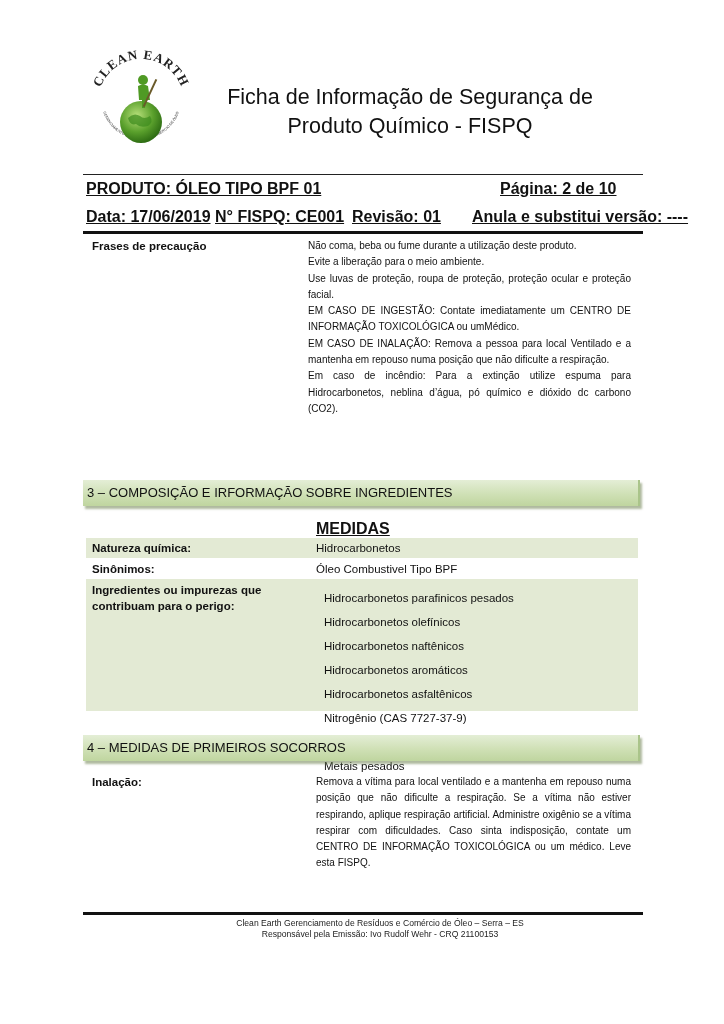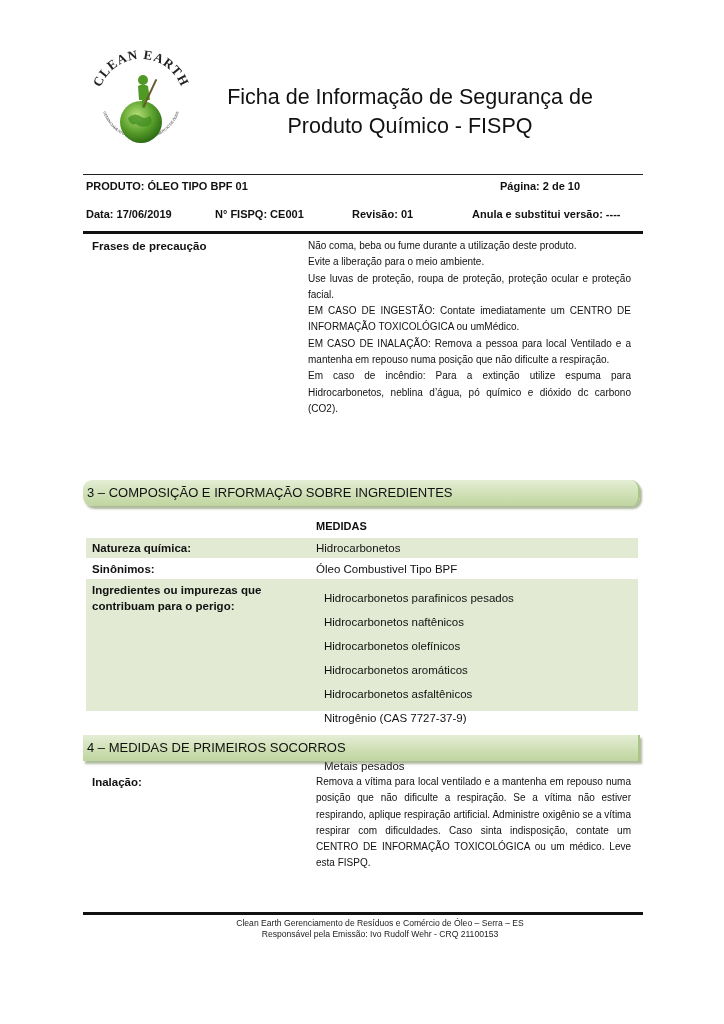--- a/index.html
+++ b/index.html
@@ -15,21 +15,21 @@
     
     .logo { position: absolute; left: 86px; top: 50px; width: 110px; height: 110px; }
     .doc-title {
       position: absolute; left: 205px; top: 83px; width: 410px;
       text-align: center; font-size: 21.5px; line-height: 29px; color: #111;
     }
 
     .rule-thin { position: absolute; left: 83px; width: 560px; height: 1px; background: #222; }
     .rule-thick { position: absolute; left: 83px; width: 560px; height: 3px; background: #111; }
 
-    .meta { position: absolute; font-size: 11px; font-weight: bold; color: #111; white-space: nowrap; }
+    .meta { position: absolute; font-size: 16px; font-weight: bold; color: #111; white-space: nowrap; text-decoration: underline; }
 
     
     .kv-label {
       position: absolute; font-size: 11.5px; font-weight: bold; color: #111; line-height: 16.3px;
     }
     .kv-text {
       position: absolute; font-size: 10px; color: #111; line-height: 16.3px; text-align: justify;
     }
     .kv-text p { margin: 0; }
 
@@ -104,42 +104,42 @@
   <div class="kv-label" style="left:92px; top:238px;">Frases de precaução</div>
   <div class="kv-text" style="left:308px; top:238px; width:323px;">
     <p>Não coma, beba ou fume durante a utilização deste produto.</p>
     <p>Evite a liberação para o meio ambiente.</p>
     <p>Use luvas de proteção, roupa de proteção, proteção ocular e proteção facial.</p>
     <p>EM CASO DE INGESTÃO: Contate imediatamente um CENTRO DE INFORMAÇÃO TOXICOLÓGICA ou umMédico.</p>
     <p>EM CASO DE INALAÇÃO: Remova a pessoa para local Ventilado e a mantenha em repouso numa posição que não dificulte a respiração.</p>
     <p>Em caso de incêndio: Para a extinção utilize espuma para Hidrocarbonetos, neblina d’água, pó químico e dióxido dc carbono (CO2).</p>
   </div>
 
-  <div class="section-header" style="top:480px;border-radius:9px;">
+  <div class="section-header" style="top:480px;">
     <span>3 – COMPOSIÇÃO E IRFORMAÇÃO SOBRE INGREDIENTES</span>
   </div>
 
   <div class="meta" style="left:316px; top:520px;">MEDIDAS</div>
 
   <div class="row-bg" style="top:538px; height:20px;"></div>
   <div class="tbl-label" style="top:540px;">Natureza química:</div>
   <div class="tbl-val" style="top:540px;">Hidrocarbonetos</div>
 
   <div class="tbl-label" style="top:561px;">Sinônimos:</div>
   <div class="tbl-val" style="top:561px;">Óleo Combustivel Tipo BPF</div>
 
   <div class="row-bg" style="top:579px; height:132px;"></div>
   <div class="tbl-label" style="top:582px;">
     <div>Ingredientes ou impurezas que</div>
     <div>contribuam para o perigo:</div>
   </div>
   <div class="tbl-val" style="top:582px;">
     <div>Hidrocarbonetos parafinicos pesados</div>
+    <div>Hidrocarbonetos olefínicos</div>
     <div>Hidrocarbonetos naftênicos</div>
-    <div>Hidrocarbonetos olefínicos</div>
     <div>Hidrocarbonetos aromáticos</div>
     <div>Hidrocarbonetos asfaltênicos</div>
     <div>Nitrogênio (CAS 7727-37-9)</div>
     <div>Enxofre (CAS 7724-34-9) Máx. 5% (m/m)</div>
     <div>Metais pesados</div>
   </div>
 
   <div class="section-header" style="top:735px;">
     <span>4 – MEDIDAS DE PRIMEIROS SOCORROS</span>
   </div>

